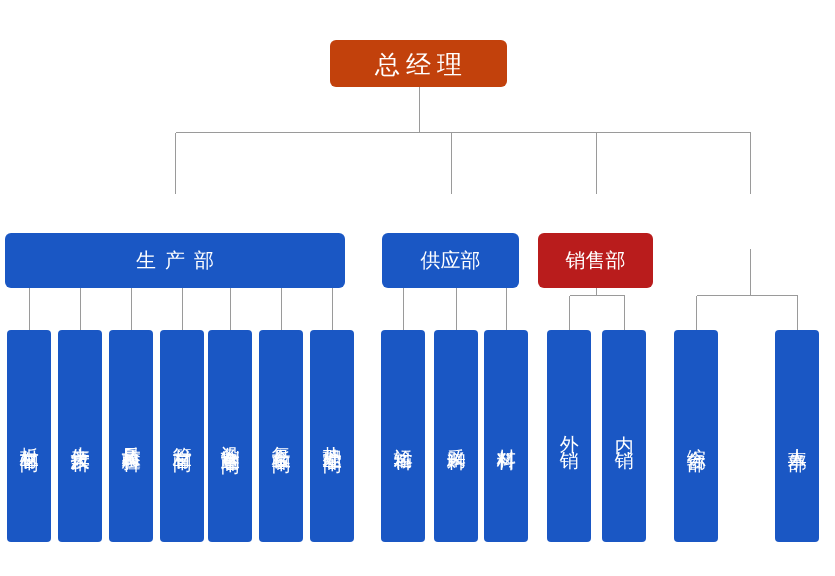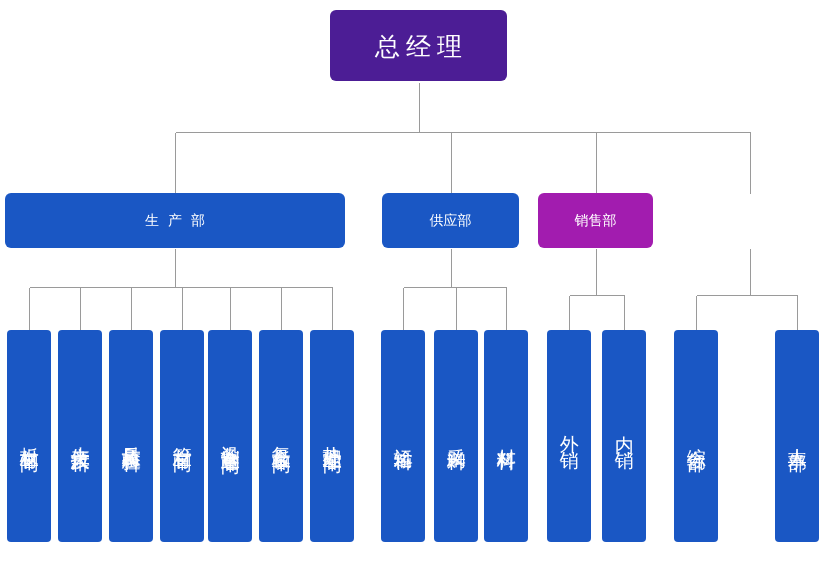--- a/index.html
+++ b/index.html
@@ -32,22 +32,23 @@
     line-height:1.28;
     z-index:2;
   }
   .node.lvl1{
     font-size:25px;
     letter-spacing:6px;
     text-indent:6px;
     border-radius:6px;
   }
   .node.lvl2{
-    font-size:14px;
+    font-size:20px;
     border-radius:6px;
+    margin-top:40px;
   }
   .node.lvl2.spaced{
     letter-spacing:9px;
     text-indent:9px;
   }
   .node.lvl3{
     font-size:19px;
     border-radius:4px;
     writing-mode:vertical-rl;
     text-orientation:upright;
@@ -85,24 +86,24 @@
       <line x1="506.5" y1="287.5" x2="506.5" y2="330.5" stroke="#9a9a9a" stroke-width="1" shape-rendering="crispEdges"></line>
       <line x1="596.5" y1="248.5" x2="596.5" y2="295.5" stroke="#9a9a9a" stroke-width="1" shape-rendering="crispEdges"></line>
       <line x1="569.5" y1="295.5" x2="624.5" y2="295.5" stroke="#9a9a9a" stroke-width="1" shape-rendering="crispEdges"></line>
       <line x1="569.5" y1="295.5" x2="569.5" y2="330.5" stroke="#9a9a9a" stroke-width="1" shape-rendering="crispEdges"></line>
       <line x1="624.5" y1="295.5" x2="624.5" y2="330.5" stroke="#9a9a9a" stroke-width="1" shape-rendering="crispEdges"></line>
       <line x1="750.5" y1="248.5" x2="750.5" y2="295.5" stroke="#9a9a9a" stroke-width="1" shape-rendering="crispEdges"></line>
       <line x1="696.5" y1="295.5" x2="797.5" y2="295.5" stroke="#9a9a9a" stroke-width="1" shape-rendering="crispEdges"></line>
       <line x1="696.5" y1="295.5" x2="696.5" y2="330.5" stroke="#9a9a9a" stroke-width="1" shape-rendering="crispEdges"></line>
       <line x1="797.5" y1="295.5" x2="797.5" y2="330.5" stroke="#9a9a9a" stroke-width="1" shape-rendering="crispEdges"></line>
     </svg>
-<div class="node lvl1 spaced" style="left: 330px; top: 10px; width: 177px; height: 71px; background: #4c1d95; color: rgb(255, 255, 255);">总经理</div>
+<div class="node lvl1 spaced" style="left: 330px; top: 40px; width: 177px; height: 47px; background: #c2410c; color: rgb(255, 255, 255);">总经理</div>
     <div class="node lvl2 spaced" style="left: 5px; top: 193px; width: 340px; height: 55px; background: rgb(26, 87, 196); color: rgb(255, 255, 255);">生产部</div>
     <div class="node lvl2" style="left: 382px; top: 193px; width: 137px; height: 55px; background: rgb(26, 87, 196); color: rgb(255, 255, 255);">供应部</div>
-    <div class="node lvl2" style="left: 538px; top: 193px; width: 115px; height: 55px; background: #a21caf; color: rgb(255, 255, 255);">销售部</div>
+    <div class="node lvl2" style="left: 538px; top: 193px; width: 115px; height: 55px; background: #b91c1c; color: rgb(255, 255, 255);">销售部</div>
     <div class="node lvl3" style="left: 7px; top: 330px; width: 44px; height: 212px; background: rgb(26, 87, 196); color: rgb(255, 255, 255);">板材车间</div>
     <div class="node lvl3" style="left: 58px; top: 330px; width: 44px; height: 212px; background: rgb(26, 87, 196); color: rgb(255, 255, 255);">生产技术科</div>
     <div class="node lvl3" style="left: 109px; top: 330px; width: 44px; height: 212px; background: rgb(26, 87, 196); color: rgb(255, 255, 255);">质量检验科</div>
     <div class="node lvl3" style="left: 160px; top: 330px; width: 44px; height: 212px; background: rgb(26, 87, 196); color: rgb(255, 255, 255);">管材车间</div>
     <div class="node lvl3" style="left: 208px; top: 330px; width: 44px; height: 212px; background: rgb(26, 87, 196); color: rgb(255, 255, 255);">设备制造车间</div>
     <div class="node lvl3" style="left: 259px; top: 330px; width: 44px; height: 212px; background: rgb(26, 87, 196); color: rgb(255, 255, 255);">复合板车间</div>
     <div class="node lvl3" style="left: 310px; top: 330px; width: 44px; height: 212px; background: rgb(26, 87, 196); color: rgb(255, 255, 255);">热处理车间</div>
     <div class="node lvl3" style="left: 381px; top: 330px; width: 44px; height: 212px; background: rgb(26, 87, 196); color: rgb(255, 255, 255);">运输科</div>
     <div class="node lvl3" style="left: 434px; top: 330px; width: 44px; height: 212px; background: rgb(26, 87, 196); color: rgb(255, 255, 255);">采购科</div>
     <div class="node lvl3" style="left: 484px; top: 330px; width: 44px; height: 212px; background: rgb(26, 87, 196); color: rgb(255, 255, 255);">材料科</div>

